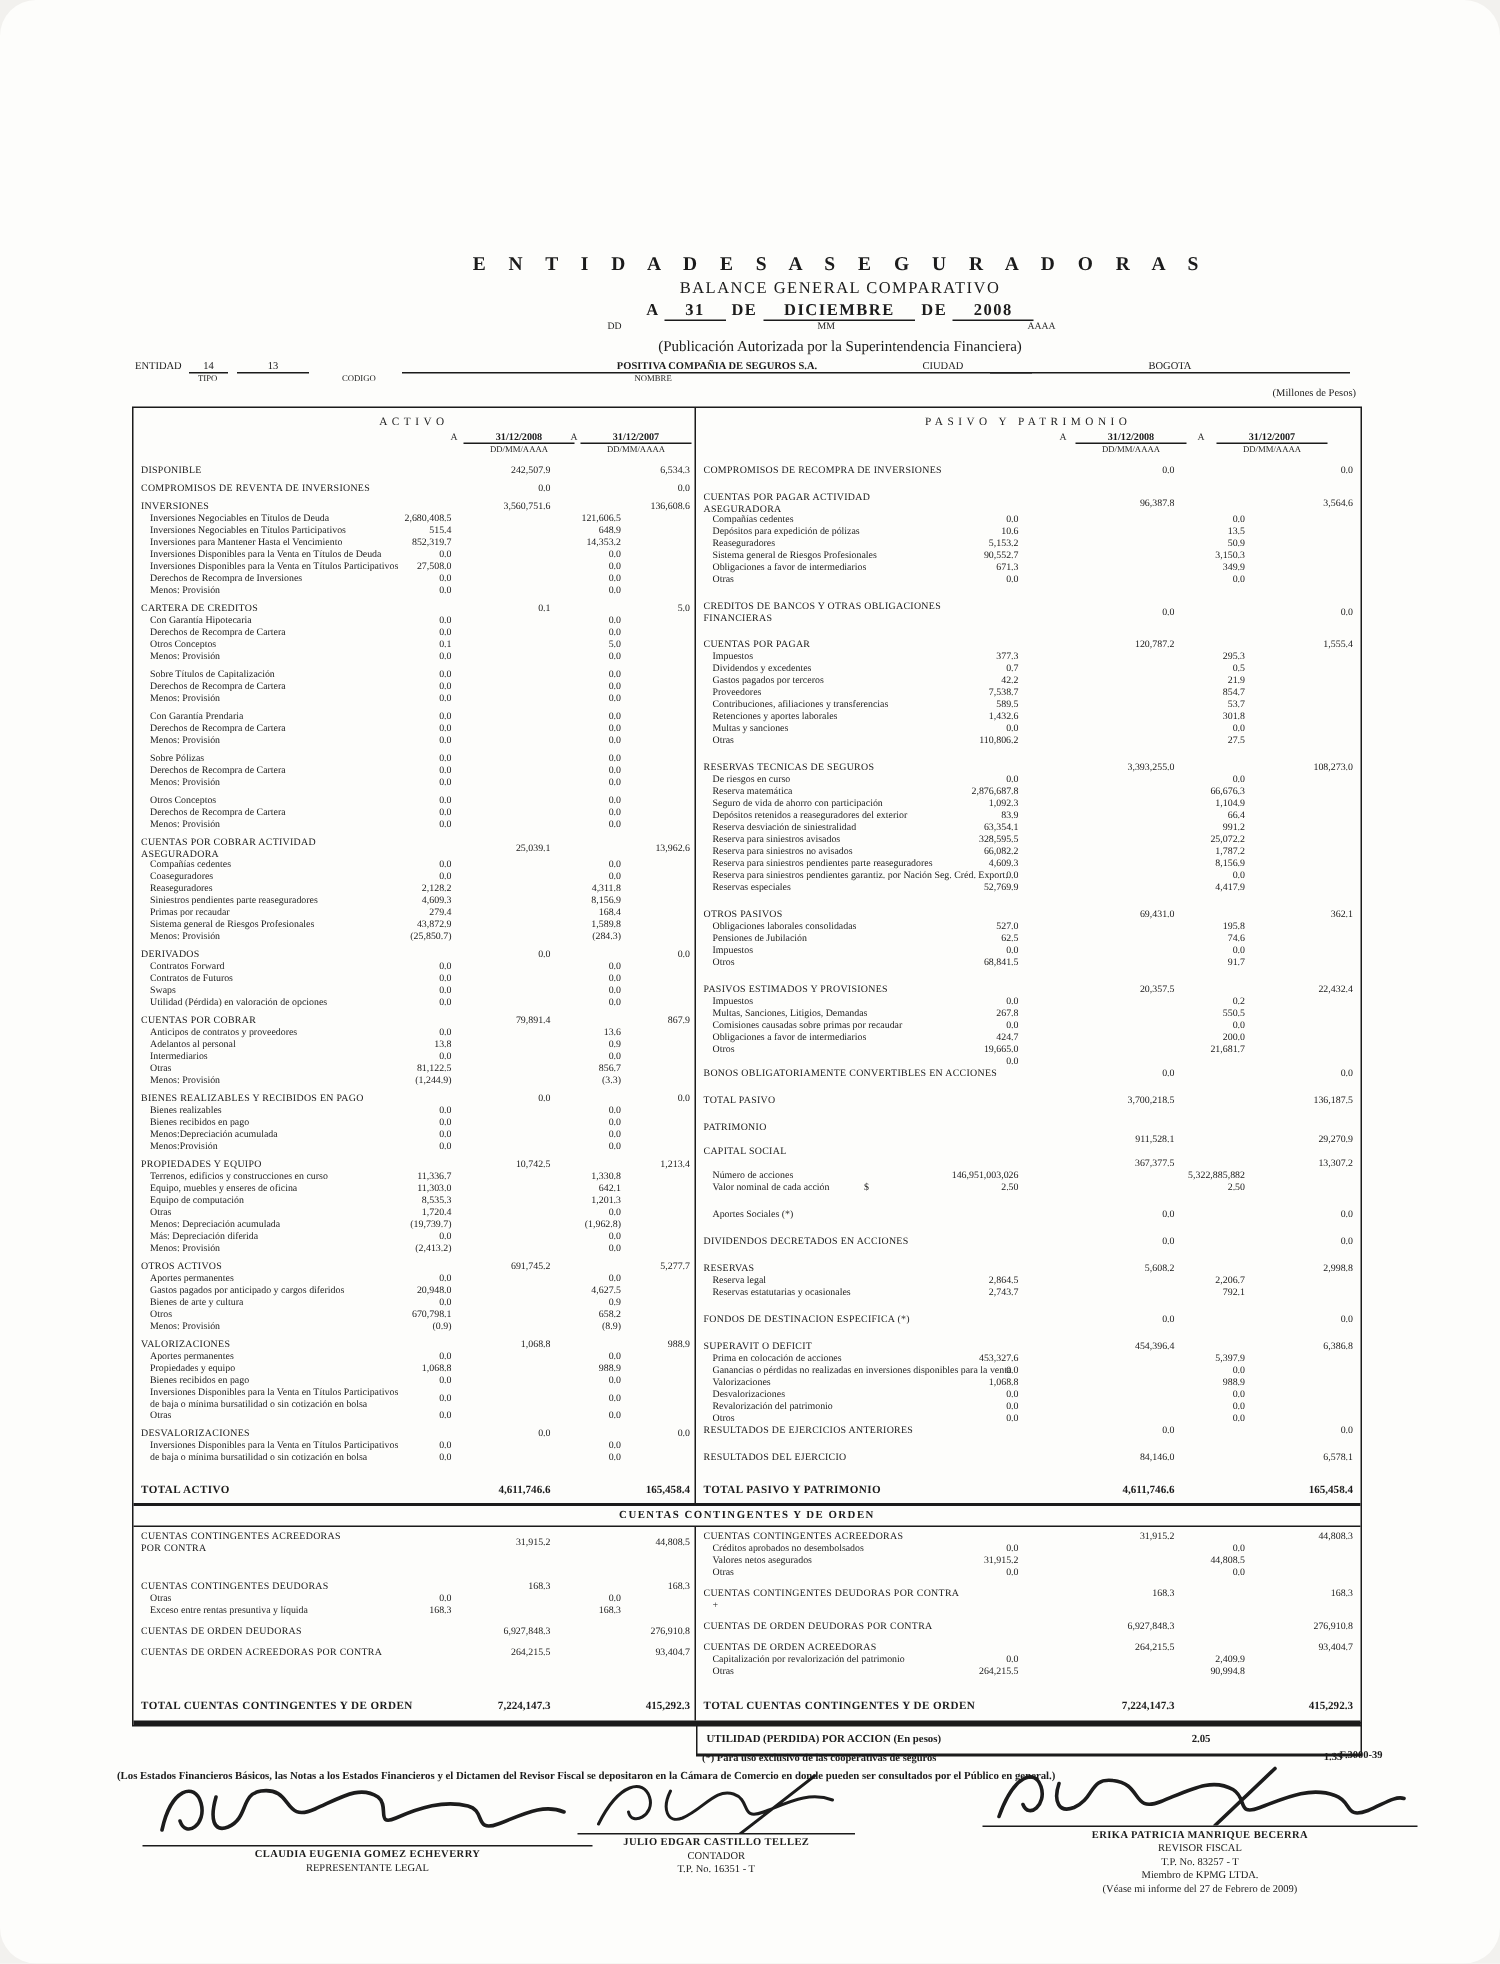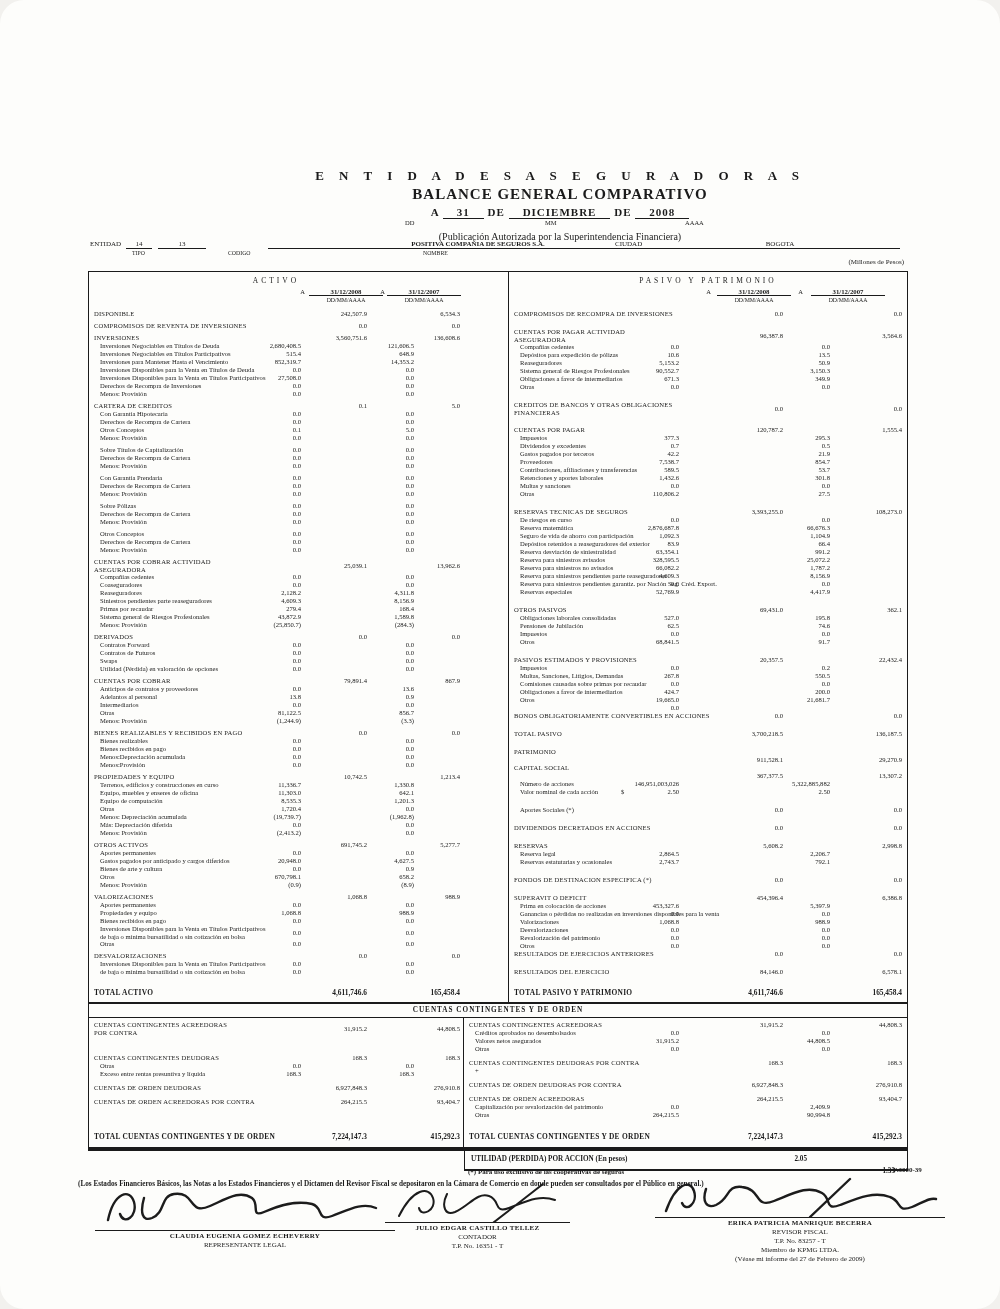--- a/index.html
+++ b/index.html
@@ -1,35 +1,35 @@
 <!DOCTYPE html>
 <html><head>
 <meta charset="utf-8">
 <style>
   html,body{margin:0;padding:0;background:#f2f1ee;}
   .page{position:relative;width:1000px;height:1309px;background:#fdfdfb;color:#1b1b1b;
         font-family:"Liberation Serif", serif;overflow:hidden;border-radius:24px;}
   
   .hdr-block{position:absolute;left:290px;top:168px;width:540px;text-align:center;}
   .t1{font-size:13px;font-weight:bold;letter-spacing:6px;}
-  .t2{font-size:15px;font-weight:bold;letter-spacing:1px;margin-top:2px;}
+  .t2{font-size:11px;font-weight:normal;letter-spacing:1px;margin-top:2px;}
   .t3{font-size:11px;font-weight:bold;margin-top:3px;letter-spacing:1px;}
   .t3 .du{border-bottom:1px solid #1b1b1b;padding:0 14px;}
   .dsub{position:relative;height:9px;font-size:6.5px;margin-top:1px;}
   .dsub span{position:absolute;top:0;}
   .dd{left:115px}.mm{left:255px}.aaaa{left:395px}
   .t4{font-size:10px;margin-top:3px;}
   
   .entity{position:absolute;left:88px;top:240px;width:818px;height:22px;font-size:7px;}
   .entity span{position:absolute;white-space:nowrap;}
   .ulseg{border-bottom:1px solid #1b1b1b;text-align:center;}
   .millones{position:absolute;right:96px;top:258px;font-size:7px;}
   
   .sheet{position:absolute;left:88px;top:271px;width:818px;border:1.5px solid #1b1b1b;background:#fdfdfb;}
-  .tophalves{display:flex;gap:45px;}
+  .tophalves{display:flex;}
   .half{position:relative;}
   .half.Lh{width:374px;}
   .half.Rh{flex:1;border-left:1.2px solid #1b1b1b;}
   .thead{position:relative;height:34px;font-size:7px;}
   .thead .ttl{position:absolute;top:4px;width:100%;text-align:center;letter-spacing:3px;font-size:7.5px;}
   .thead .a1,.thead .a2{position:absolute;top:16px;font-size:6.5px;}
   .thead .d1,.thead .d2{position:absolute;top:16px;width:74px;text-align:center;border-bottom:1px solid #1b1b1b;font-size:6.8px;font-weight:bold;}
   .thead .f1,.thead .f2{position:absolute;top:25px;width:74px;text-align:center;font-size:5.8px;}
   .Lh .a1{right:158px}.Lh .d1,.Lh .f1{right:80px}.Lh .a2{right:78px}.Lh .d2,.Lh .f2{right:2px}
   .Rh .a1{right:196px}.Rh .d1,.Rh .f1{right:116px}.Rh .a2{right:104px}.Rh .d2,.Rh .f2{right:22px}

